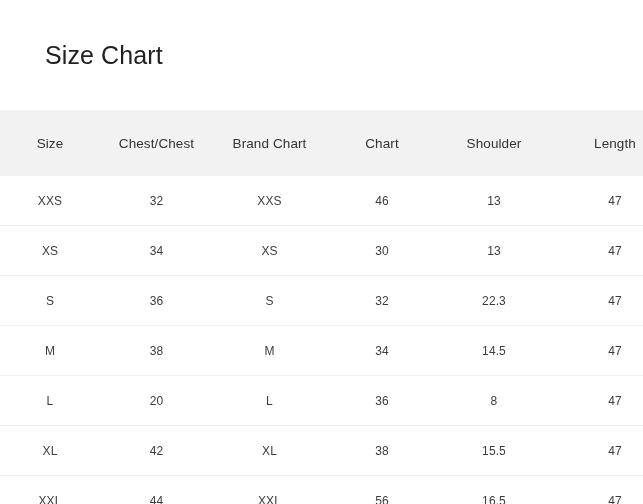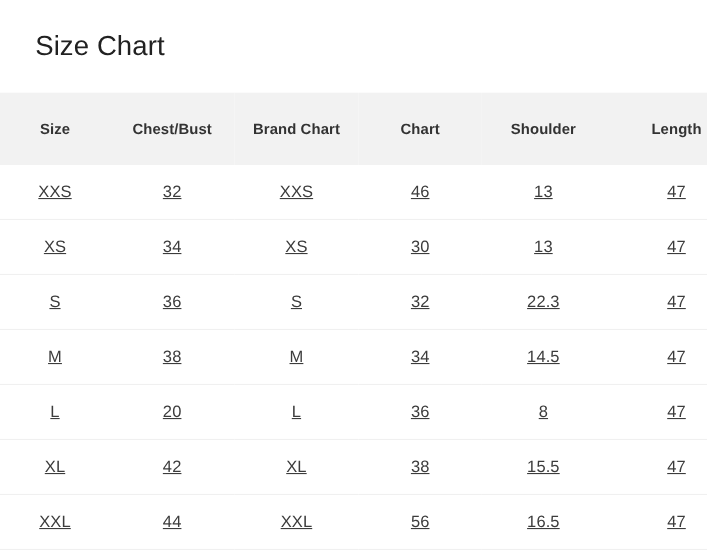--- a/index.html
+++ b/index.html
@@ -23,21 +23,21 @@
     overflow: hidden;
     position: relative;
   }
 
   .chart-title {
     font-size: 25px;
     font-weight: 400;
     color: #212121;
     letter-spacing: 0.1px;
     padding: 0 0 0 28px;
-    margin: 4px;
+    margin: 17px;
     height: 76px;
     line-height: 76px;
     white-space: nowrap;
   }
 
   .table-viewport {
     width: 643px;
     overflow: hidden;
   }
 
@@ -55,47 +55,46 @@
   table.size-table col.c4 { width: 112px; }
   table.size-table col.c5 { width: 130px; }
 
   thead tr.header-row {
     background: #f2f2f2;
   }
 
   thead th {
     height: 66px;
     font-size: 13.5px;
-    font-weight: 700;
+    font-weight: 400;
     color: #333333;
     text-align: center;
     padding: 0;
     margin: 0;
     vertical-align: middle;
     white-space: nowrap;
     letter-spacing: 0.1px;
   }
 
   tbody tr.data-row {
     background: #ffffff;
     border-bottom: 1px solid #f0f0f0;
   }
 
   tbody td {
     height: 49px;
-    font-size: 15px;
+    font-size: 12px;
     font-weight: 400;
     color: #3c3c3c;
     text-align: center;
     padding: 0;
     margin: 0;
     vertical-align: middle;
     white-space: nowrap;
     letter-spacing: 0.1px;
-    text-decoration: underline;
   }
 </style>
 </head>
 <body>
 
 <div class="size-chart-panel">
 
   <h1 class="chart-title">Size Chart</h1>
 
   <div class="table-viewport">
@@ -104,21 +103,21 @@
         <col class="c0">
           <col class="c1">
           <col class="c2">
         <col class="c3">
           <col class="c4">
           <col class="c5">
       </colgroup>
       <thead>
         <tr class="header-row">
           <th>Size</th>
-          <th>Chest/Bust</th>
+          <th>Chest/Chest</th>
           <th>Brand Chart</th>
           <th>Chart</th>
           <th>Shoulder</th>
           <th>Length</th>
         </tr>
       </thead>
       <tbody>
 
         <tr class="data-row">
           <td>XXS</td>

